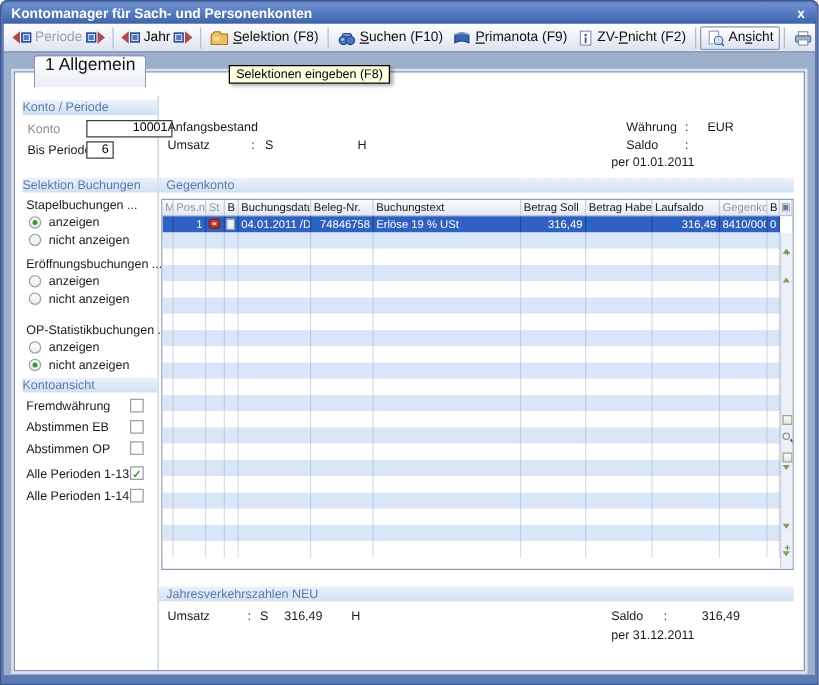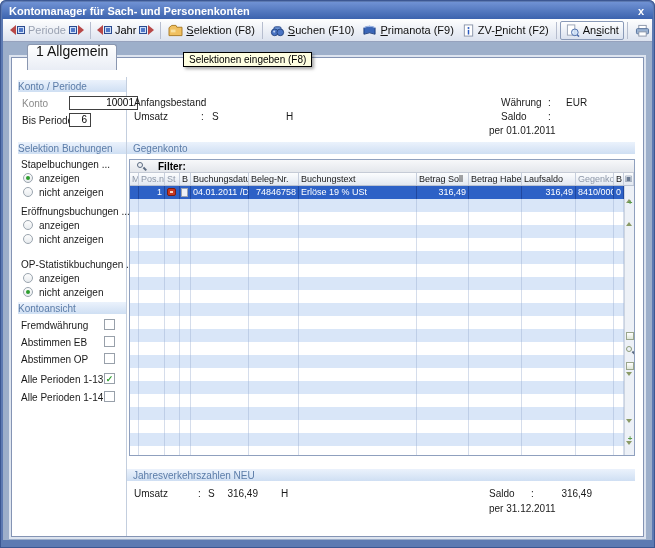--- a/index.html
+++ b/index.html
@@ -211,24 +211,20 @@
       <span class="jvz" style="left:489px;top:39px">Währung</span>
       <span class="jvz" style="left:536px;top:39px">:</span>
       <span class="jvz" style="left:554px;top:39px">EUR</span>
       <span class="jvz" style="left:489px;top:53px">Saldo</span>
       <span class="jvz" style="left:536px;top:53px">:</span>
       <span class="jvz" style="left:477px;top:67px">per 01.01.2011</span>
 
       <div class="sechead rightcol" style="top:83px">Gegenkonto</div>
 
       <div class="tablewrap">
-        <div class="filterrow">
-          <span class="mag"></span>
-          <span class="filterlabel">Filter:</span>
-        </div>
         <div class="headrow">
             <div class="hc muted">M</div>
             <div class="hc muted">Pos.nr</div>
             <div class="hc muted">St</div>
             <div class="hc">B</div>
             <div class="hc">Buchungsdatum</div>
             <div class="hc">Beleg-Nr.</div>
             <div class="hc">Buchungstext</div>
             <div class="hc">Betrag Soll</div>
             <div class="hc">Betrag Haben</div>

